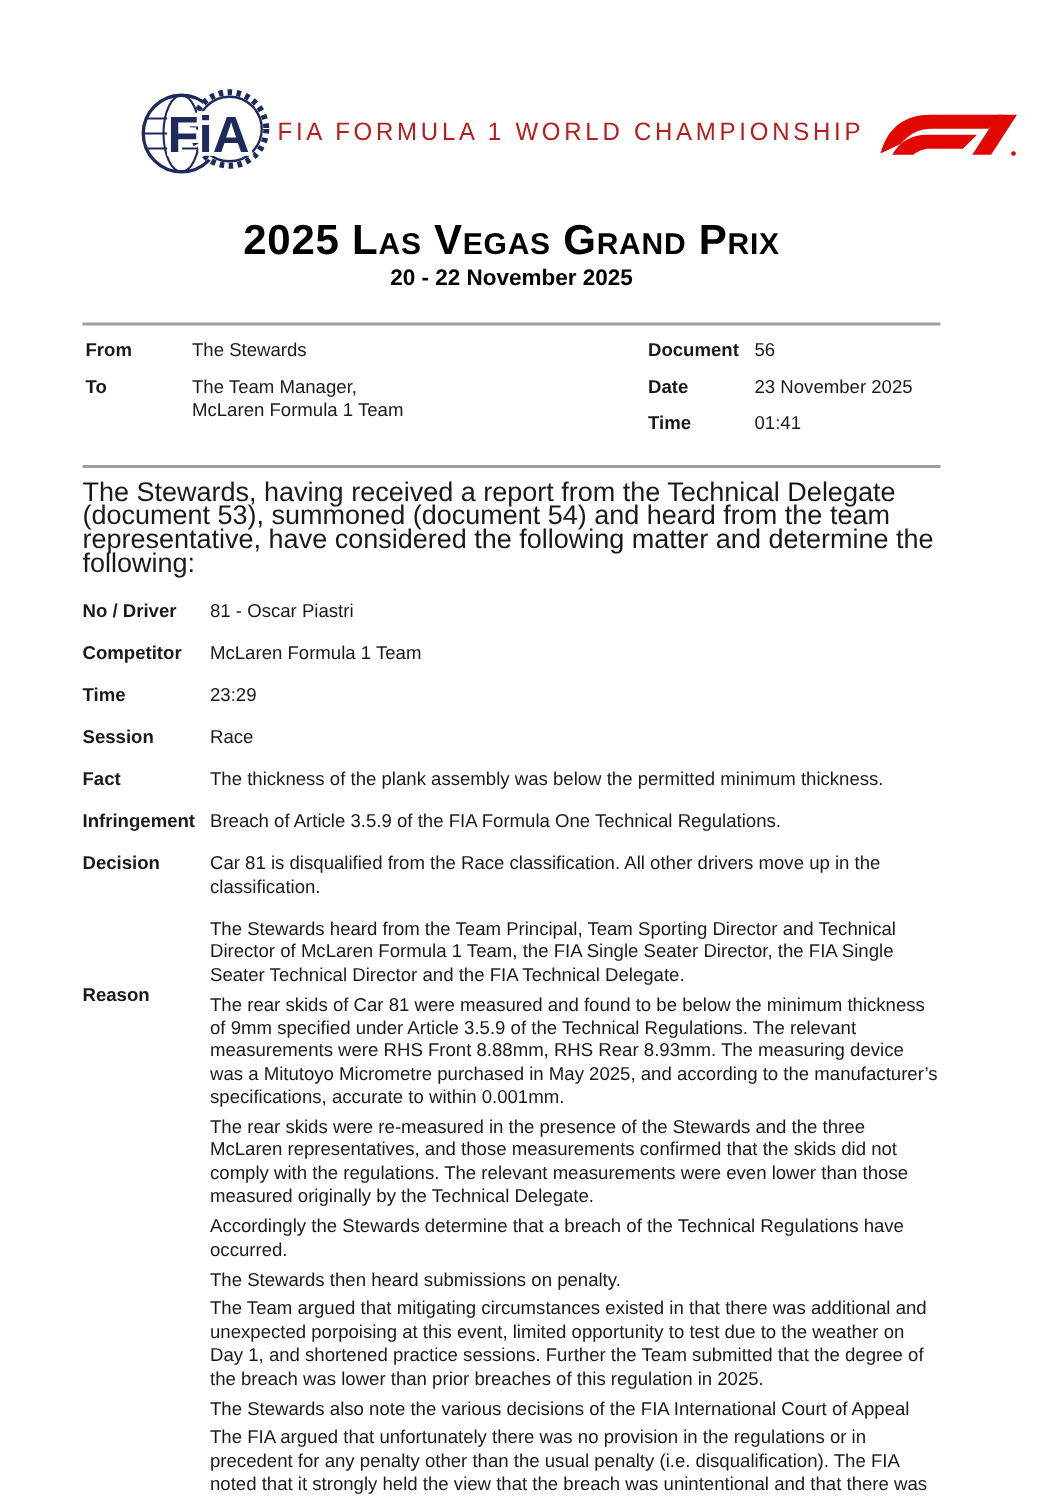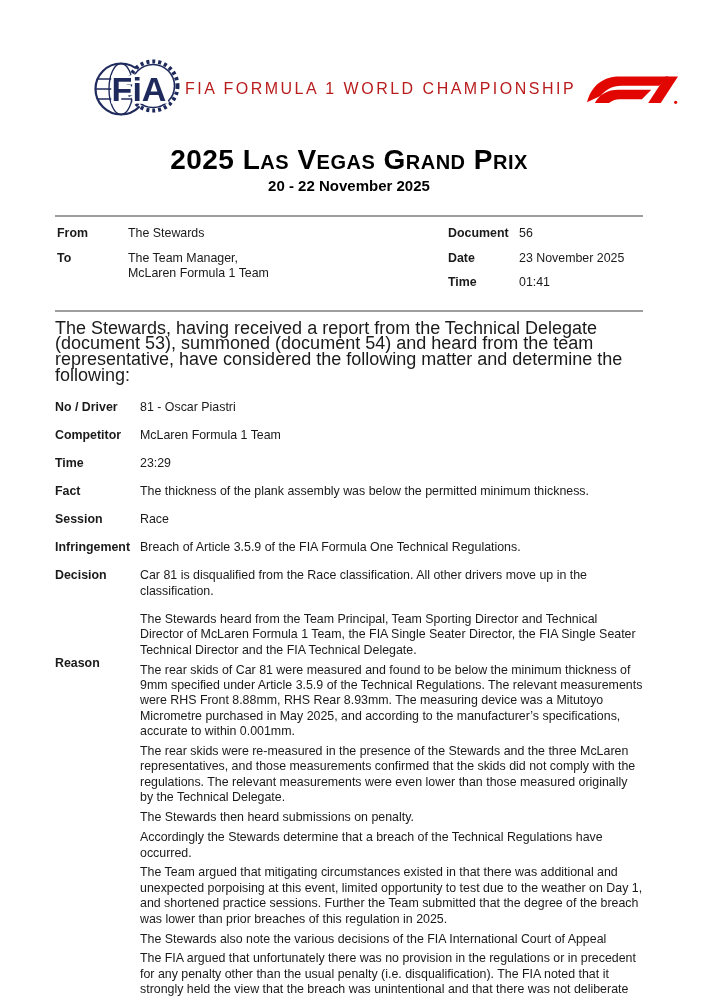--- a/index.html
+++ b/index.html
@@ -6,21 +6,21 @@
   html, body { background: #ffffff; }
   body {
     width: 707px; height: 1000px;
     font-family: "Liberation Sans", sans-serif;
     color: #1a1a1a;
     overflow: hidden;
   }
   .page {
     width: 707px; height: 876px;
     background: #ffffff;
-    padding: 0 64px 0 55px;
+    padding: 0 80px 0 55px;
     position: relative;
   }
 
   
   .header {
     padding-top: 56px;
     display: flex;
     align-items: center;
   }
   .fia-logo-wrap { margin-left: 38px; width: 92px; height: 66px; flex: 0 0 auto; }
@@ -174,44 +174,44 @@
     </div>
     <div class="field-row">
       <div class="field-label">Competitor</div>
       <div class="field-value">McLaren Formula 1 Team</div>
     </div>
     <div class="field-row">
       <div class="field-label">Time</div>
       <div class="field-value">23:29</div>
     </div>
     <div class="field-row">
+      <div class="field-label">Session</div>
+      <div class="field-value">Race</div>
+    </div>
+    <div class="field-row">
       <div class="field-label">Fact</div>
       <div class="field-value">The thickness of the plank assembly was below the permitted minimum thickness.</div>
-    </div>
-    <div class="field-row">
-      <div class="field-label">Session</div>
-      <div class="field-value">Race</div>
     </div>
     <div class="field-row">
       <div class="field-label">Infringement</div>
       <div class="field-value">Breach of Article 3.5.9 of the FIA Formula One Technical Regulations.</div>
     </div>
     <div class="field-row">
       <div class="field-label">Decision</div>
       <div class="field-value">Car 81 is disqualified from the Race classification. All other drivers move up in the classification.</div>
     </div>
 
     <div class="reason-row">
       <div class="reason-label">Reason</div>
       <div class="reason-paras">
         <p>The Stewards heard from the Team Principal, Team Sporting Director and Technical Director of McLaren Formula 1 Team, the FIA Single Seater Director, the FIA Single Seater Technical Director and the FIA Technical Delegate.</p>
         <p>The rear skids of Car 81 were measured and found to be below the minimum thickness of 9mm specified under Article 3.5.9 of the Technical Regulations. The relevant measurements were RHS Front 8.88mm, RHS Rear 8.93mm. The measuring device was a Mitutoyo Micrometre purchased in May 2025, and according to the manufacturer’s specifications, accurate to within 0.001mm.</p>
         <p>The rear skids were re-measured in the presence of the Stewards and the three McLaren representatives, and those measurements confirmed that the skids did not comply with the regulations. The relevant measurements were even lower than those measured originally by the Technical Delegate.</p>
+        <p>Accordingly the Stewards determine that a breach of the Technical Regulations have occurred.</p>
         <p>The Stewards then heard submissions on penalty.</p>
-        <p>Accordingly the Stewards determine that a breach of the Technical Regulations have occurred.</p>
         <p>The Team argued that mitigating circumstances existed in that there was additional and unexpected porpoising at this event, limited opportunity to test due to the weather on Day 1, and shortened practice sessions. Further the Team submitted that the degree of the breach was lower than prior breaches of this regulation in 2025.</p>
         <p>The Stewards also note the various decisions of the FIA International Court of Appeal</p>
         <p>The FIA argued that unfortunately there was no provision in the regulations or in precedent for any penalty other than the usual penalty (i.e. disqualification). The FIA noted that it strongly held the view that the breach was unintentional and that there was not deliberate attempt to circumvent the regulations.</p>
       </div>
     </div>
   </div>
 
 </div>
 
 </body></html>

